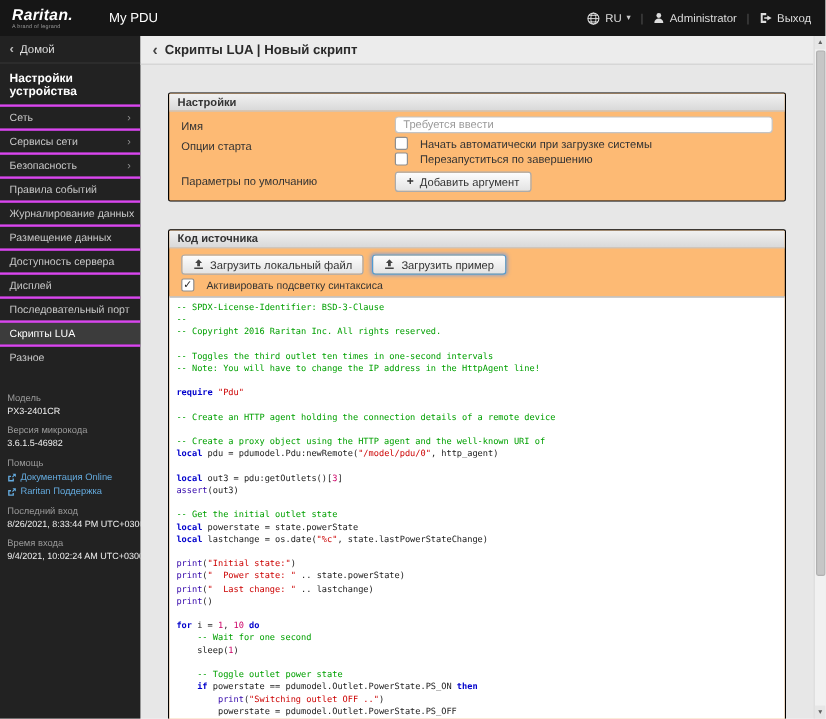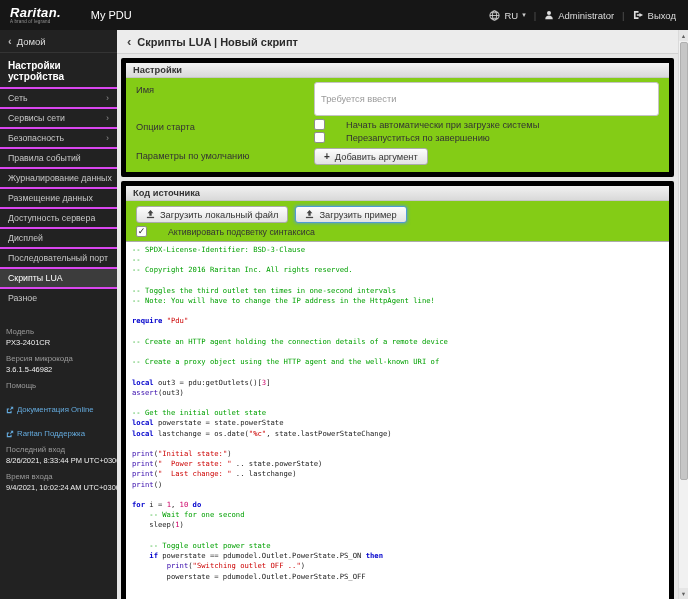--- a/index.html
+++ b/index.html
@@ -21,36 +21,36 @@
   .sidebar{position:absolute;top:30px;left:0;width:117px;bottom:0;background:#222;overflow:hidden;}
   .sb-home{display:flex;align-items:center;gap:5px;height:23px;padding:0 8px;color:#ddd;font-size:9.5px;border-bottom:1px solid #343434;cursor:pointer;}
   .back-glyph{font-weight:bold;font-size:11px;color:#bbb;line-height:1;}
   .sb-section{padding:7px 8px 5px;color:#fff;font-size:10px;font-weight:bold;}
   .sb-item{display:flex;justify-content:space-between;align-items:center;height:20px;padding:0 8px;font-size:8.8px;color:#c8c8c8;border-top:2px solid #d946ef;cursor:pointer;white-space:nowrap;}
   .sb-item.active{background:#3c3c3c;color:#fff;}
   .sb-item .chev{color:#8f8f8f;font-size:9px;}
   .sb-info{padding:13px 6px 0;}
   .info-label{color:#9a9a9a;font-size:7.8px;margin-top:7px;}
   .info-value{color:#f0f0f0;font-size:7.5px;margin-top:2px;white-space:nowrap;}
-  .info-link{display:flex;align-items:center;gap:3px;color:#64aadd;font-size:7.8px;margin-top:15px;text-decoration:none;cursor:pointer;white-space:nowrap;}
+  .info-link{display:flex;align-items:center;gap:3px;color:#64aadd;font-size:7.8px;margin-top:3px;text-decoration:none;cursor:pointer;white-space:nowrap;}
 
   
   .main{position:absolute;top:30px;left:117px;right:10px;bottom:0;overflow:hidden;}
   .content-header{height:24px;background:#ececec;border-bottom:1px solid #d2d2d2;display:flex;align-items:center;gap:6px;padding:0 10px;font-size:11px;font-weight:bold;color:#2b2b2b;}
   .content-header .back-glyph{font-size:13px;color:#444;cursor:pointer;}
 
-  .panel{margin:4px;border:5px solid #000000;border-radius:2px;background:#84cc16;overflow:hidden;}
+  .panel{margin:23px;border:1px solid #000000;border-radius:2px;background:#fdba74;overflow:hidden;}
   .panel-header{height:15px;line-height:14px;padding:0 7px;font-size:9.3px;font-weight:bold;color:#333;background:linear-gradient(#f1f1f1,#d9d9d9);border-bottom:1px solid #c6c6c6;}
   .panel-body{padding:4px 10px;}
   .form-row{display:flex;margin-bottom:3px;}
   .row-label{width:178px;flex:none;font-size:9.3px;color:#333;padding-top:3px;}
   .row-field{flex:1;}
-  .text-input{width:100%;height:34px;border:1px solid #c4c4c4;border-radius:3px;padding:0 6px;font-size:9.3px;font-family:inherit;color:#333;background:#fff;outline:none;}
+  .text-input{width:100%;height:14px;border:1px solid #c4c4c4;border-radius:3px;padding:0 6px;font-size:9.3px;font-family:inherit;color:#333;background:#fff;outline:none;}
   .text-input::placeholder{color:#9a9a9a;}
-  .cb-row{display:flex;align-items:center;gap:21px;margin-bottom:2px;font-size:9.3px;color:#333;cursor:pointer;}
+  .cb-row{display:flex;align-items:center;gap:10px;margin-bottom:2px;font-size:9.3px;color:#333;cursor:pointer;}
   .cb{width:11px;height:11px;flex:none;background:#fff;border:1px solid #8f8f8f;border-radius:2px;font-size:9px;line-height:9px;text-align:center;color:#222;}
   .btn{display:inline-flex;align-items:center;gap:5px;border:1px solid #ababab;border-radius:3px;background:linear-gradient(#fdfdfd,#e3e3e3);padding:0 9px;height:17px;font-size:9.3px;font-family:inherit;color:#333;cursor:pointer;white-space:nowrap;}
   .btn .plus{font-weight:bold;font-size:10px;}
   .btn-focus{border-color:#4f9bd5;box-shadow:0 0 3px 1px rgba(77,144,254,.55);}
   .btn-row{display:flex;gap:7px;margin-bottom:3px;padding-top:1px;}
   .cb-row.small{font-size:8.8px;margin-bottom:4px;}
 
   .panel-code .panel-body{padding:4px 10px 0 10px;}
   .code-editor{margin:0 -10px;border-top:1px solid #ababab;background:#fff;padding:3px 6px;height:430px;font-family:"DejaVu Sans Mono",monospace;font-size:7.2px;line-height:10.2px;overflow:hidden;cursor:text;}
   .code-line{white-space:pre;}
@@ -246,20 +246,21 @@
           <div class="code-line"><span class="tok-c">-- Copyright 2016 Raritan Inc. All rights reserved.</span></div>
           <div class="code-line"> </div>
           <div class="code-line"><span class="tok-c">-- Toggles the third outlet ten times in one-second intervals</span></div>
           <div class="code-line"><span class="tok-c">-- Note: You will have to change the IP address in the HttpAgent line!</span></div>
           <div class="code-line"> </div>
           <div class="code-line"><span class="tok-k">require</span><span class="tok-p"> </span><span class="tok-s">"Pdu"</span></div>
           <div class="code-line"> </div>
           <div class="code-line"><span class="tok-c">-- Create an HTTP agent holding the connection details of a remote device</span></div>
           <div class="code-line"> </div>
           <div class="code-line"><span class="tok-c">-- Create a proxy object using the HTTP agent and the well-known URI of</span></div>
+          <div class="code-line"><span class="tok-k">local</span><span class="tok-p"> pdu = pdumodel.Pdu:newRemote(</span><span class="tok-s">"/model/pdu/0"</span><span class="tok-p">, http_agent)</span></div>
           <div class="code-line"> </div>
           <div class="code-line"><span class="tok-k">local</span><span class="tok-p"> out3 = pdu:getOutlets()[</span><span class="tok-n">3</span><span class="tok-p">]</span></div>
           <div class="code-line"><span class="tok-b">assert</span><span class="tok-p">(out3)</span></div>
           <div class="code-line"> </div>
           <div class="code-line"><span class="tok-c">-- Get the initial outlet state</span></div>
           <div class="code-line"><span class="tok-k">local</span><span class="tok-p"> powerstate = state.powerState</span></div>
           <div class="code-line"><span class="tok-k">local</span><span class="tok-p"> lastchange = os.date(</span><span class="tok-s">"%c"</span><span class="tok-p">, state.lastPowerStateChange)</span></div>
           <div class="code-line"> </div>
           <div class="code-line"><span class="tok-b">print</span><span class="tok-p">(</span><span class="tok-s">"Initial state:"</span><span class="tok-p">)</span></div>
           <div class="code-line"><span class="tok-b">print</span><span class="tok-p">(</span><span class="tok-s">"  Power state: "</span><span class="tok-p"> .. state.powerState)</span></div>

